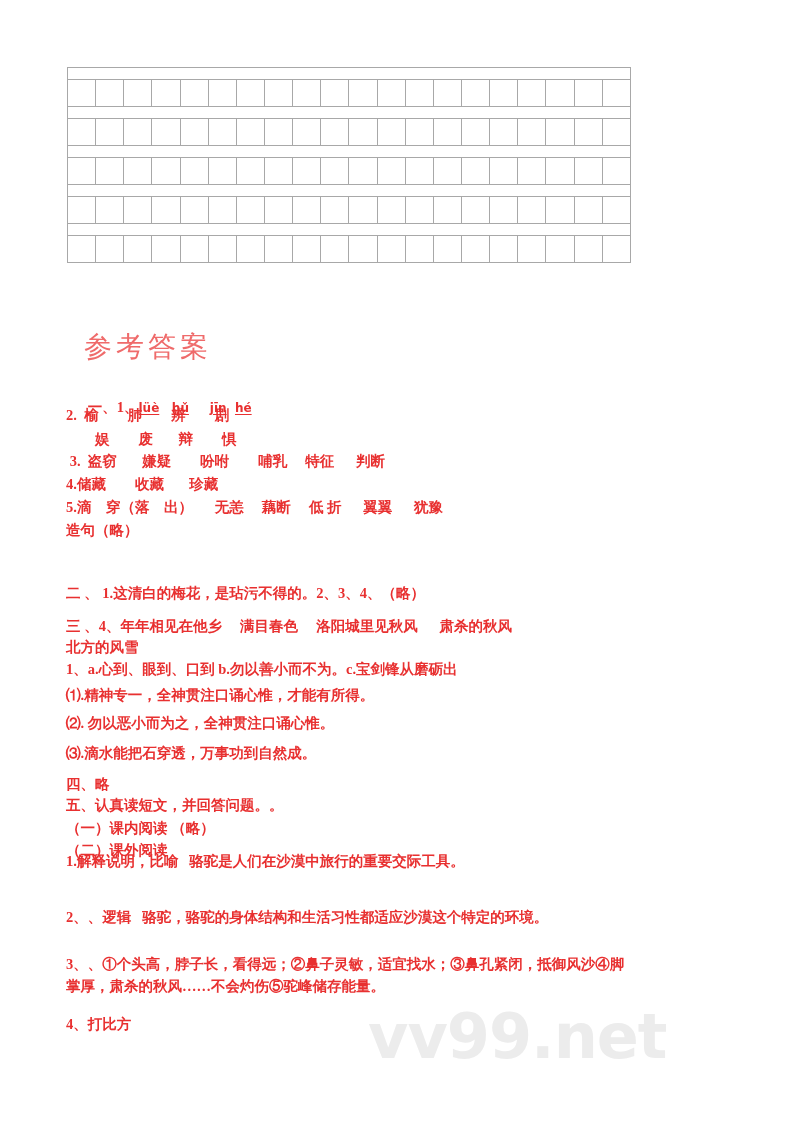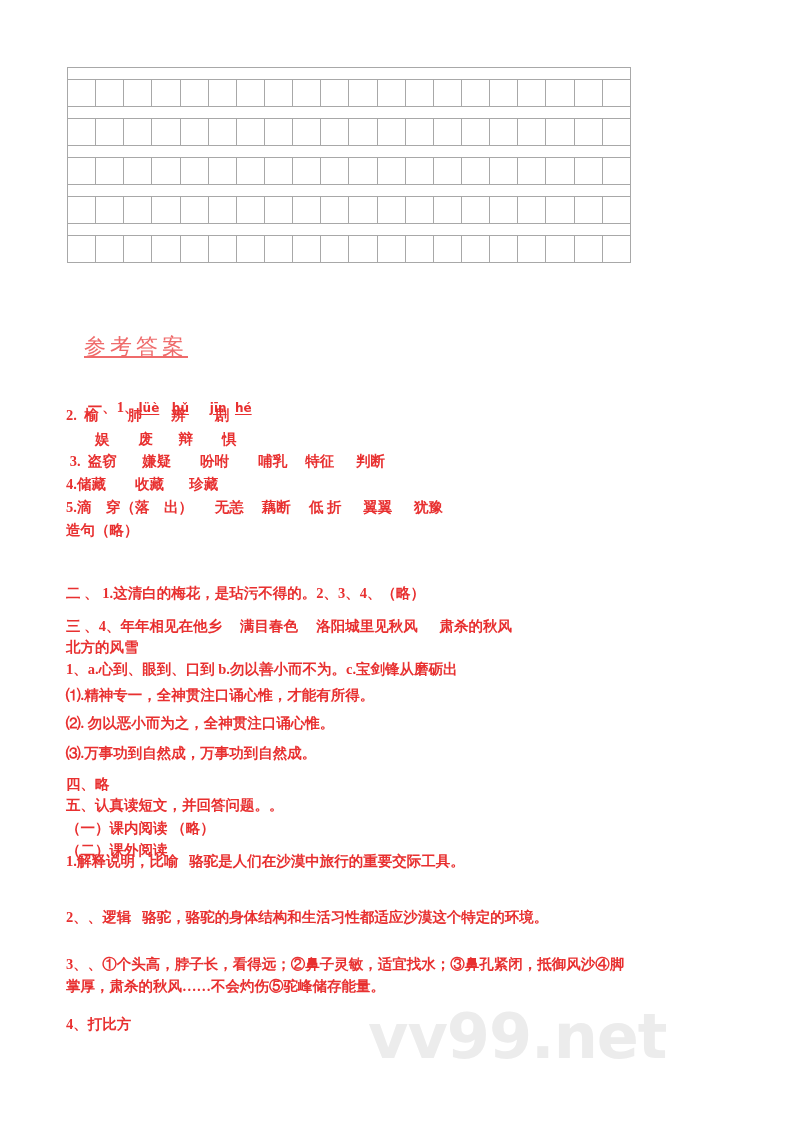--- a/index.html
+++ b/index.html
@@ -73,27 +73,26 @@
     left: 0;
     top: 0;
     width: 800px;
     z-index: 3;
   }
 
   .doc-title {
     position: absolute;
     left: 84px;
     top: 330px;
-    font-size: 22px;
+    font-size: 28px;
     line-height: 34px;
     font-weight: 400;
     color: #ef6b6b;
     letter-spacing: 4px;
     white-space: nowrap;
-    text-decoration: underline;
   }
 
   .ln {
     position: absolute;
     left: 66px;
     color: #e83030;
     font-size: 14.5px;
     line-height: 18px;
     white-space: pre;
     font-weight: 700;
@@ -263,21 +262,21 @@
     <div class="ln" style="top:498px;">5.滴    穿（落    出）      无恙     藕断     低 折      翼翼      犹豫</div>
     <div class="ln" style="top:521px;">造句（略）</div>
 
     <div class="ln" style="top:584px;">二 、 1.这清白的梅花，是玷污不得的。2、3、4、（略）</div>
 
     <div class="ln" style="top:617px;">三 、4、年年相见在他乡     满目春色     洛阳城里见秋风      肃杀的秋风</div>
     <div class="ln" style="top:638px;">北方的风雪</div>
     <div class="ln" style="top:660px;">1、a.心到、眼到、口到 b.勿以善小而不为。c.宝剑锋从磨砺出</div>
     <div class="ln" style="top:686px;">⑴.精神专一，全神贯注口诵心惟，才能有所得。</div>
     <div class="ln" style="top:714px;">⑵. 勿以恶小而为之，全神贯注口诵心惟。</div>
-    <div class="ln" style="top:744px;">⑶.万事功到自然成，万事功到自然成。</div>
+    <div class="ln" style="top:744px;">⑶.滴水能把石穿透，万事功到自然成。</div>
 
     <div class="ln" style="top:775px;">四、略</div>
 
     <div class="ln" style="top:796px;">五、认真读短文，并回答问题。。</div>
     <div class="ln" style="top:819px;">（一）课内阅读 （略）</div>
     <div class="ln" style="top:841px;">（二）课外阅读</div>
     <div class="ln" style="top:852px;">1.解释说明，比喻   骆驼是人们在沙漠中旅行的重要交际工具。</div>
     <div class="ln" style="top:908px;">2、、逻辑   骆驼，骆驼的身体结构和生活习性都适应沙漠这个特定的环境。</div>
     <div class="ln" style="top:955px;">3、、①个头高，脖子长，看得远；②鼻子灵敏，适宜找水；③鼻孔紧闭，抵御风沙④脚</div>
     <div class="ln" style="top:977px;">掌厚，肃杀的秋风……不会灼伤⑤驼峰储存能量。</div>

